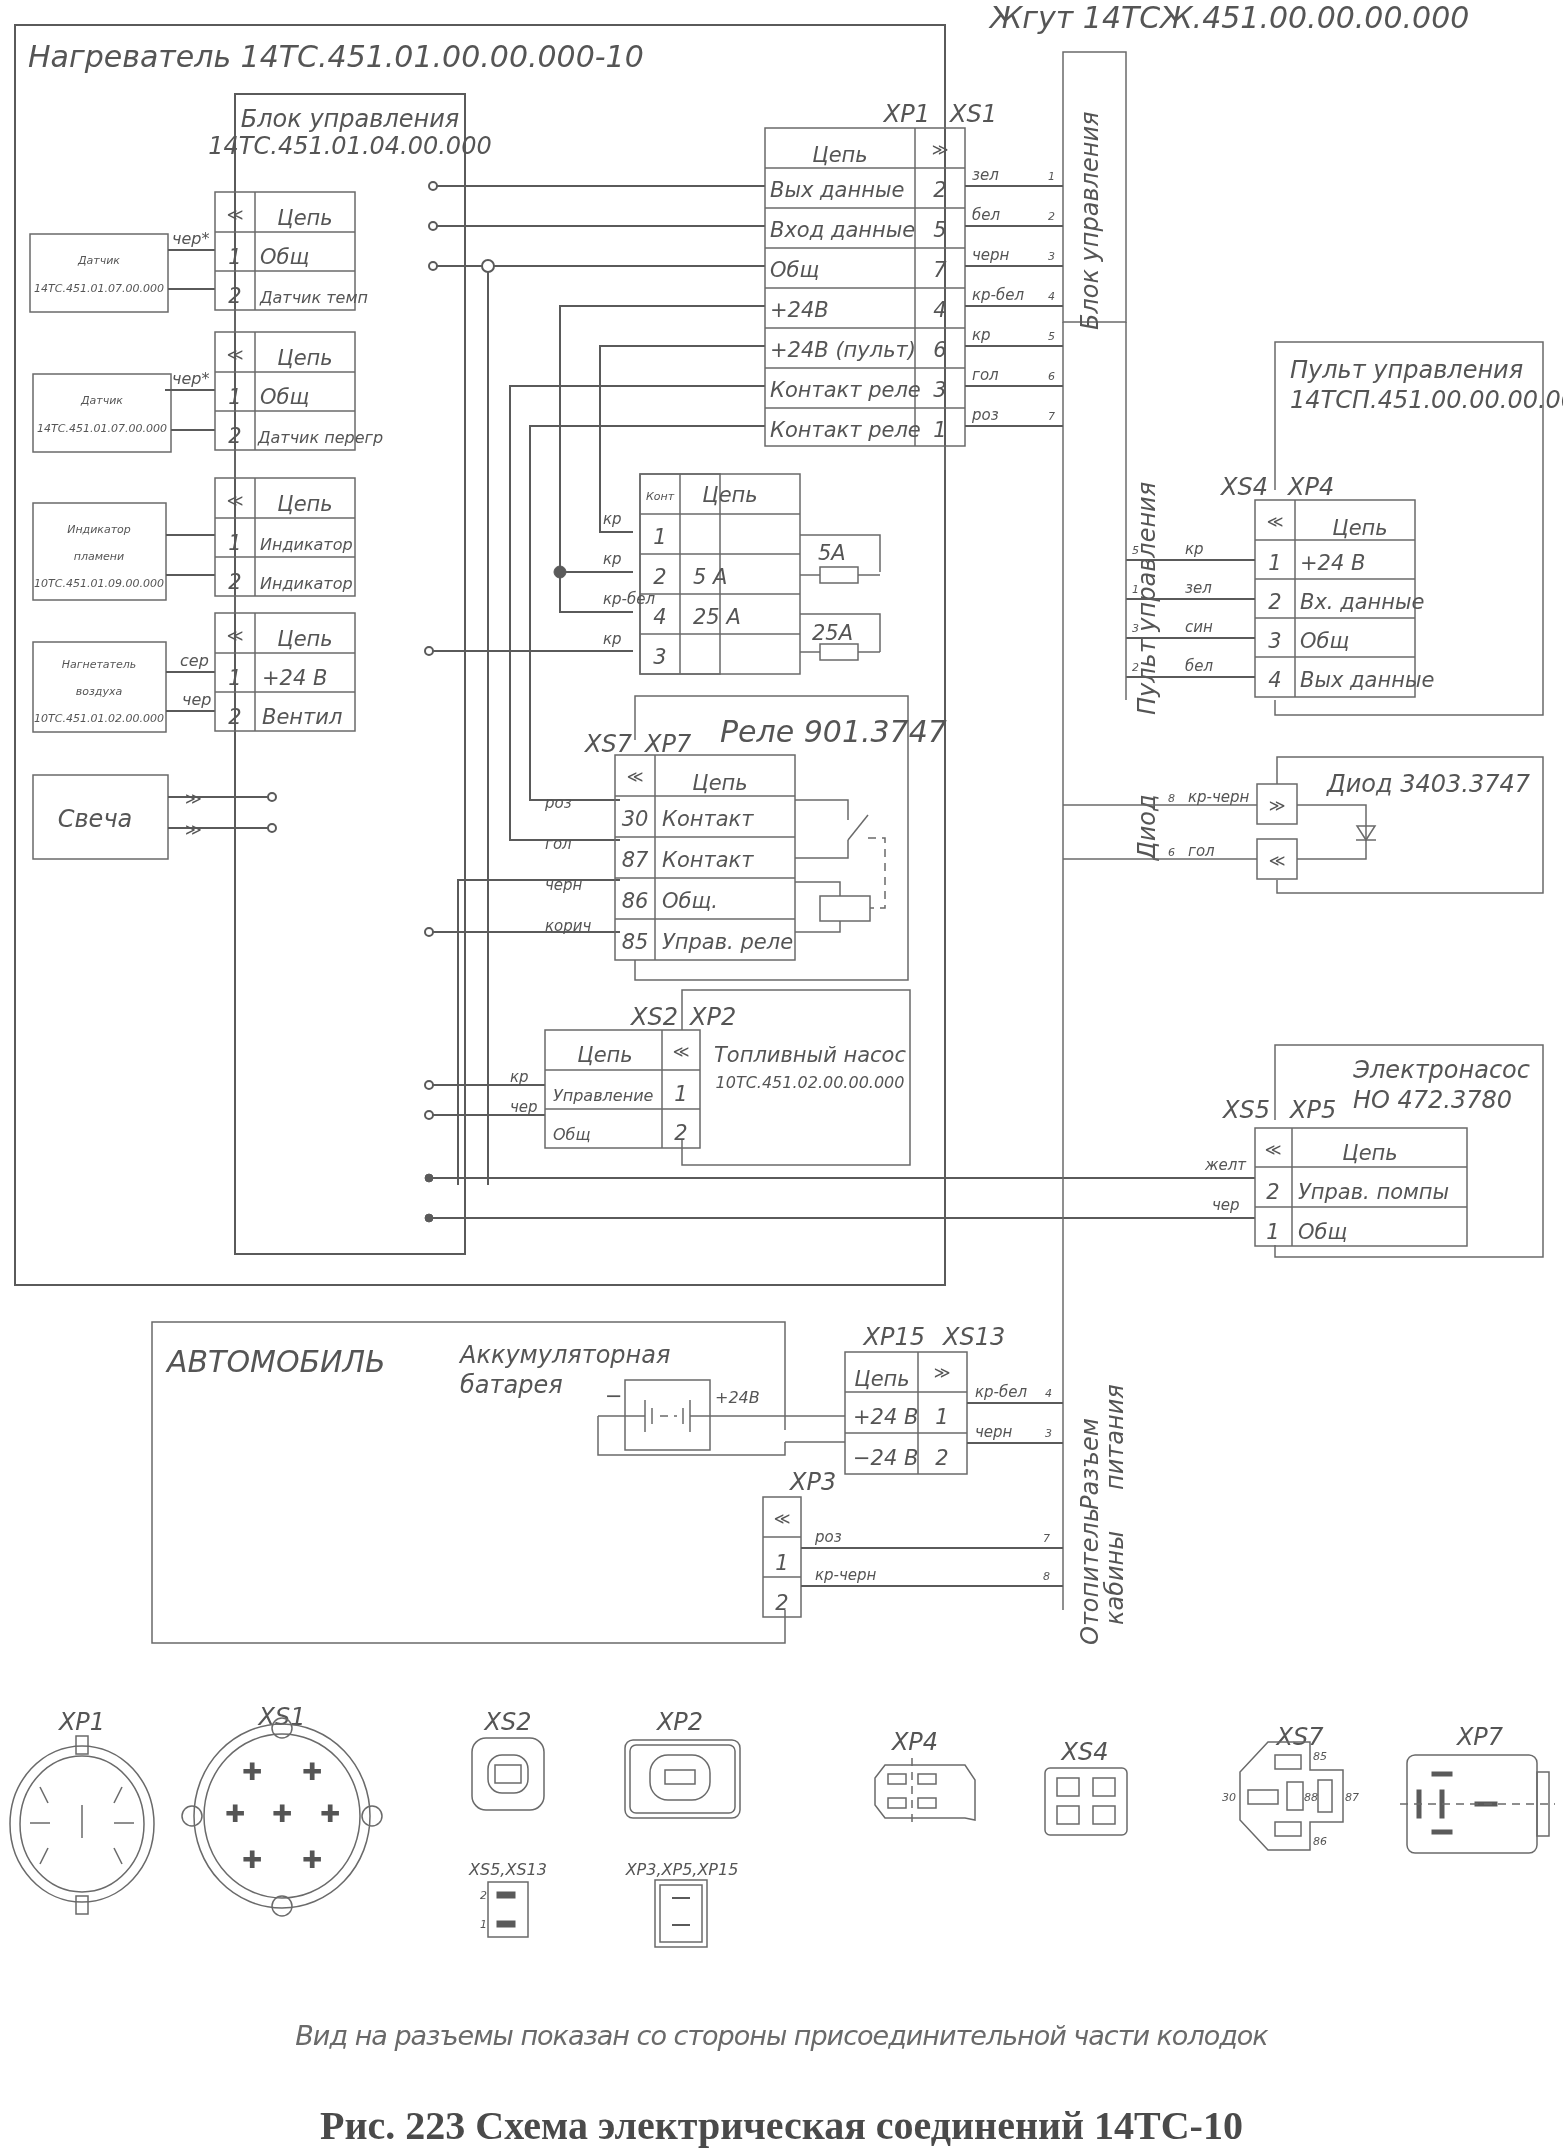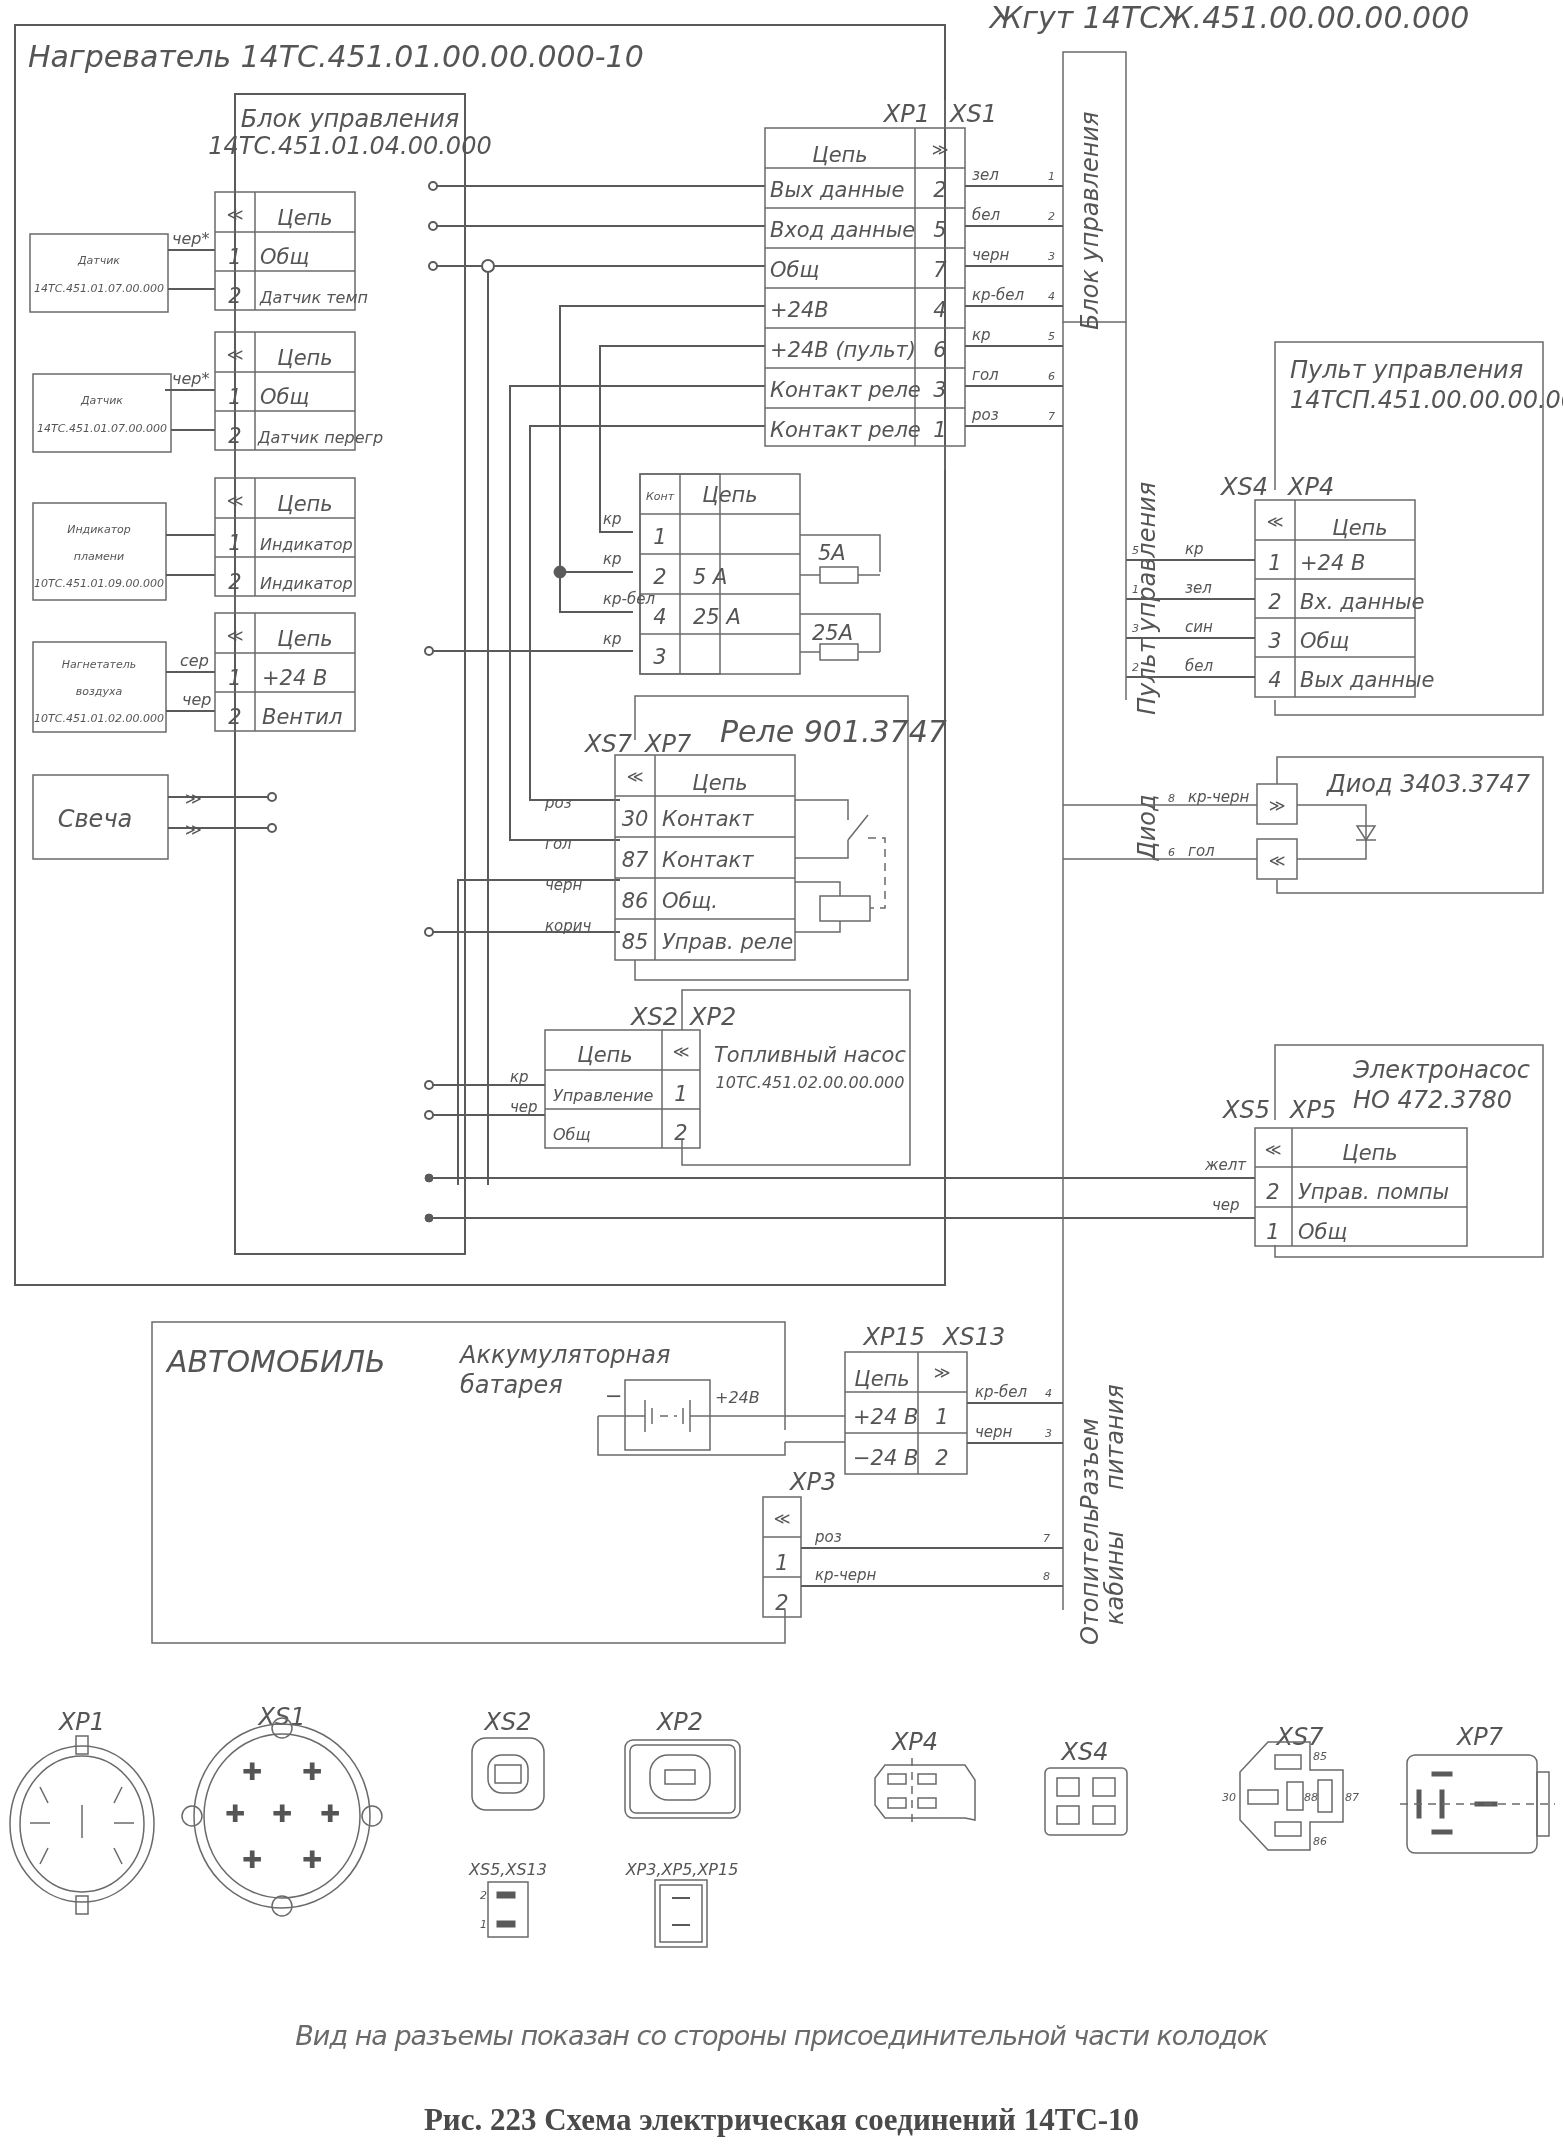--- a/index.html
+++ b/index.html
@@ -10,21 +10,21 @@
   .ln1 { stroke: #6a6a6a; stroke-width: 1.5; fill: none; }
   .dash { stroke: #6a6a6a; stroke-width: 1.5; fill: none; stroke-dasharray: 8 6; }
   .t-big { font-size: 30px; }
   .t-mid { font-size: 24px; }
   .t-cell { font-size: 21px; }
   .t-sm { font-size: 16px; }
   .t-xs { font-size: 11px; }
   .t-wire { font-size: 15px; }
   .caption { position: absolute; left: 0; width: 1563px; text-align: center; }
   #note { top: 2020px; font-family: "DejaVu Sans", sans-serif; font-style: italic; font-size: 27px; color: #6a6a6a; letter-spacing: -1px; }
-  #figcap { top: 2102px; font-family: "Liberation Serif", serif; font-weight: bold; font-size: 31px; color: #4a4a4a; }
+  #figcap { top: 2102px; font-family: "Liberation Serif", serif; font-weight: bold; font-size: 40px; color: #4a4a4a; }
   .term { fill: #fff; stroke: #5a5a5a; stroke-width: 2; }
   .dot { fill: #5a5a5a; stroke: #5a5a5a; }
 </style>
 </head>
 <body>
 
 <svg id="sheet" viewBox="0 0 1563 2149" xmlns="http://www.w3.org/2000/svg">
 
   <g>
     <polyline class="ln" points="870,25 945,25 945,1285 15,1285 15,25 870,25"></polyline>

